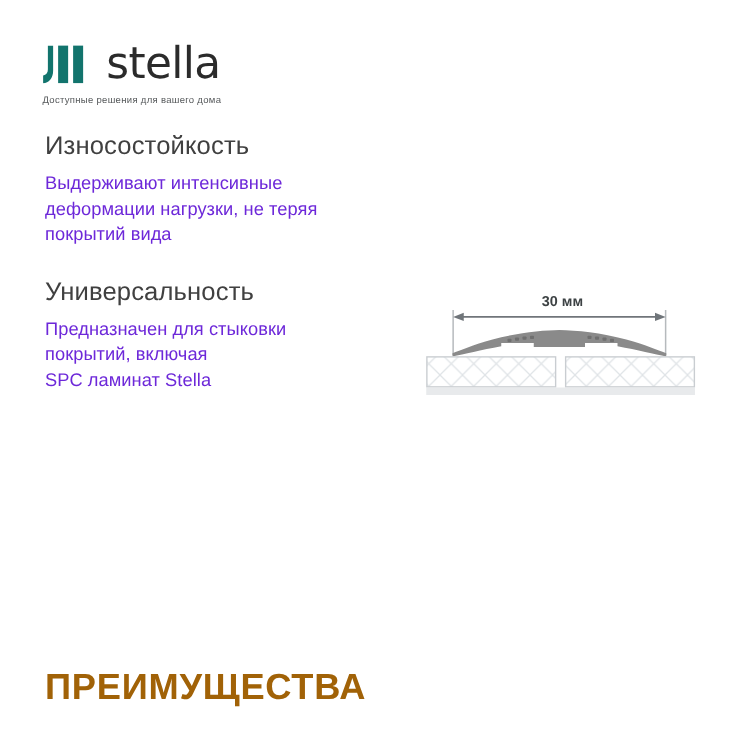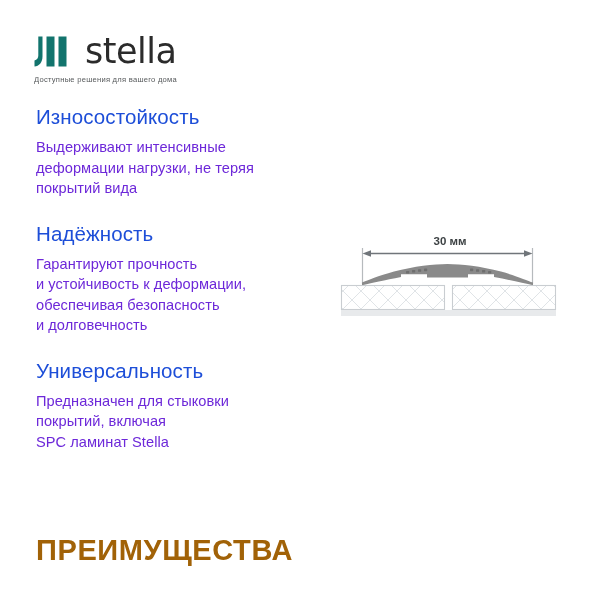--- a/index.html
+++ b/index.html
@@ -55,21 +55,21 @@
     position: absolute;
     left: 36px;
     top: 104px;
     width: 290px;
   }
   .feature { margin-bottom: 22px; }
   .feature:last-child { margin-bottom: 16px; }
   .feature-title {
     font-size: 20.5px;
     line-height: 26px;
-    color: #1d4ed8;
+    color: #404040;
     font-weight: 400;
     margin: 0 0 7px 0;
     letter-spacing: 0.1px;
   }
   .feature-body {
     font-size: 14.6px;
     line-height: 20.5px;
     color: #6d28d9;
     font-weight: 400;
     letter-spacing: 0.05px;
@@ -118,29 +118,20 @@
 
   <div class="feature">
     <h2 class="feature-title">Износостойкость</h2>
     <div class="feature-body">
       <div>Выдерживают интенсивные</div>
       <div>деформации нагрузки, не теряя</div>
       <div>покрытий вида</div>
     </div>
   </div>
 
-  <div class="feature">
-    <h2 class="feature-title">Надёжность</h2>
-    <div class="feature-body">
-      <div>Гарантируют прочность</div>
-      <div>и устойчивость к деформации,</div>
-      <div>обеспечивая безопасность</div>
-      <div>и долговечность</div>
-    </div>
-  </div>
 
   <div class="feature">
     <h2 class="feature-title">Универсальность</h2>
     <div class="feature-body">
       <div>Предназначен для стыковки</div>
       <div>покрытий, включая</div>
       <div>SPC ламинат Stella</div>
     </div>
   </div>
 

